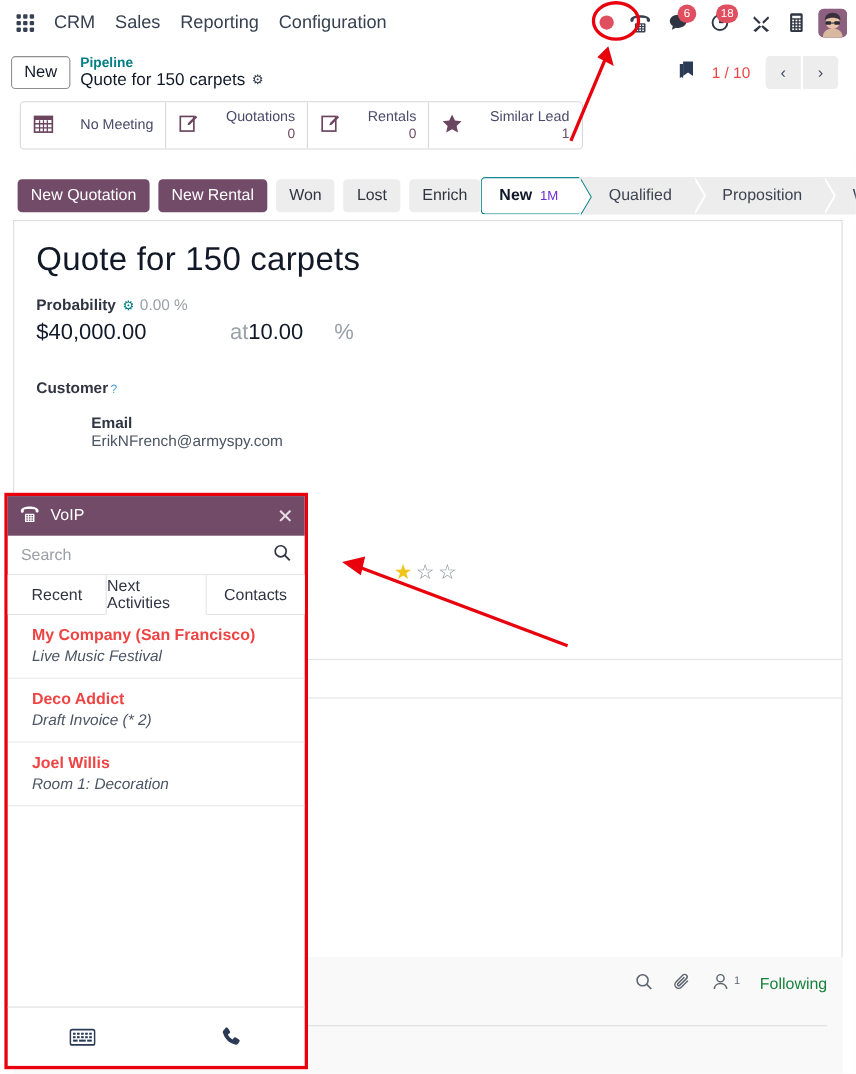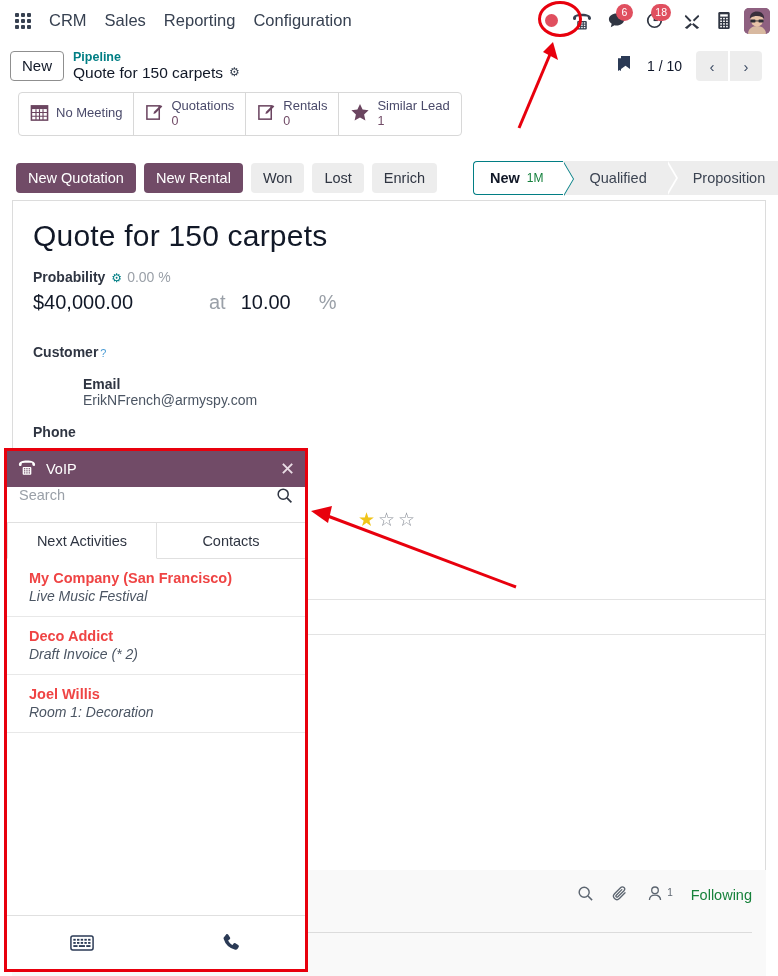--- a/index.html
+++ b/index.html
@@ -43,63 +43,63 @@
   .btn-new {
     border: 1px solid #8f8f8f; border-radius: 4px; background: #fff;
     color: #111827; font-size: 15px; padding: 5px 11px; cursor: pointer; line-height: 1.2;
   }
   .bc-text { margin-left: 9px; line-height: 1.15; }
   .bc-parent { color: #017e84; font-size: 12.5px; font-weight: bold; cursor: pointer; display:block; }
   .bc-cur { color: #111827; font-size: 15.5px; display: flex; align-items: center; gap: 6px; }
   .gear { font-size: 12px; color: #374151; cursor: pointer; }
 
   .pager-wrap { margin-left: auto; display: flex; align-items: center; gap: 14px; padding-right: 6px; }
-  .pager-count { font-size: 14px; color: #0f172a; }
+  .pager-count { font-size: 14px; color: #ef4444; }
   .pager-btns { display: flex; }
   .pg-btn { width: 32px; height: 30px; background: #ededed; border: none; display: flex;
     align-items: center; justify-content: center; cursor: pointer; color: #3c4b64; font-size: 15px; }
   .pg-btn:first-child { border-radius: 4px 0 0 4px; }
   .pg-btn:last-child { border-radius: 0 4px 4px 0; margin-left: 2px; }
   .bookmark { color: #2b3a55; font-size: 17px; cursor: pointer; }
 
   
   .smart-row { display: flex; margin: 10px 0 0 18px; border: 1px solid #d8d8d8; border-radius: 4px;
     width: fit-content; overflow: hidden; background: #fff; }
-  .smart-btn { display: flex; align-items: center; gap: 7px; padding: 6px 11px; cursor: pointer;
-    border-right: 1px solid #d8d8d8; color: #714b67; }
+  .smart-btn { display: flex; align-items: center; gap: 24px; padding: 6px 11px; cursor: pointer;
+    border-right: 1px solid #d8d8d8; color: #714b67; text-align: right; }
   .smart-btn:last-child { border-right: none; }
   .smart-ic { font-size: 17px; line-height: 1; color: #6b4560; }
   .smart-txt { line-height: 1.15; }
   .smart-label { font-size: 13px; color: #4a4a6a; display: block; white-space: nowrap; }
   .smart-val { font-size: 12.5px; color: #714b67; display: block; }
 
   
   .statusbar { position: absolute; top: 152px; left: 0; width: 778px; height: 52px;
-    background: #fff; display: flex; align-items: center; padding: 0 16px; gap: 36px; }
+    background: #fff; display: flex; align-items: center; padding: 0 16px; }
   .sb-left { display: flex; gap: 8px; }
   .sb-btn { font-size: 14.5px; padding: 7px 12px; border-radius: 4px; cursor: pointer;
     background: #ededed; color: #2f3542; border: none; white-space: nowrap; }
   .sb-btn.primary { background: #714b67; color: #fff; }
   .stages { margin-left: auto; display: flex; align-items: stretch; height: 34px; }
   .stage { position: relative; background: #ededed; color: #3c4452; font-size: 14.5px;
     display: flex; align-items: center; padding: 0 20px 0 26px; cursor: pointer; }
   .stage:first-child { border-radius: 4px 0 0 4px; padding-left: 18px; }
   .stage:last-child { border-radius: 0 4px 4px 0; }
   .stage::after { content: ""; position: absolute; right: -9px; top: 0; width: 0; height: 0;
     border-top: 17px solid transparent; border-bottom: 17px solid transparent;
     border-left: 10px solid #ededed; z-index: 2; }
   .stage::before { content: ""; position: absolute; right: -11px; top: 0; width: 0; height: 0;
     border-top: 17px solid transparent; border-bottom: 17px solid transparent;
     border-left: 10px solid #ffffff; z-index: 1; }
   .stage:last-child::after, .stage:last-child::before { display: none; }
   .stage.active { background: #fff; border: 1px solid #017e84; border-right: none;
     border-radius: 4px 0 0 4px; color: #111827; font-weight: bold; padding-left: 16px; }
   .stage.active::after { border-left-color: #ffffff; right: -10px; }
   .stage.active::before { border-left-color: #017e84; right: -11px; }
-  .stage-sub { font-size: 12px; color: #15803d; font-weight: normal; margin-left: 7px; }
+  .stage-sub { font-size: 12px; color: #6d28d9; font-weight: normal; margin-left: 7px; }
 
   
   .sheet { position: absolute; top: 200px; left: 12px; width: 754px; height: 670px;
     background: #fff; border: 1px solid #dcdcdc; border-bottom: none; overflow: hidden; }
   .rec-title { font-size: 30px; color: #111827; padding: 18px 0 0 20px; font-weight: normal; letter-spacing: .2px; }
   .stars { position: absolute; left: 358px; top: 508px; font-size: 19px; letter-spacing: 3px; cursor: pointer; }
   .star-on { color: #f0c419; }
   .star-off { color: #8a8f98; }
 
   .fgroup { padding: 16px 0 0 20px; }
@@ -128,27 +128,27 @@
   .chatter-icons { margin-left: auto; display: flex; align-items: center; gap: 18px; }
   .ci { color: #5c6570; font-size: 16px; cursor: pointer; position: relative; }
   .ci sup { font-size: 10px; color: #5c6570; }
   .following { color: #17823b; font-size: 14.5px; cursor: pointer; }
   .today-row { display: flex; align-items: center; gap: 8px; padding: 14px 14px 0 14px; }
   .today-line { height: 1px; background: #dcdcdc; flex: 0 0 40px; }
   .today-line.grow { flex: 1 1 auto; }
   .today-lbl { font-size: 14px; font-weight: bold; color: #3c4452; }
 
   
-  .voip { position: absolute; left: 4px; top: 448px; width: 304px; height: 524px;
+  .voip { position: absolute; left: 4px; top: 448px; width: 276px; height: 524px;
     background: #fff; border: 3px solid #e8000d; display: flex; flex-direction: column; z-index: 40; }
   .voip-hd { height: 36px; background: #714b67; display: flex; align-items: center;
     padding: 0 10px; color: #fff; flex: 0 0 36px; }
   .voip-hd-title { font-size: 14.5px; margin-left: 9px; }
   .voip-close { margin-left: auto; font-size: 18px; cursor: pointer; color: #e9dde5; line-height: 1; }
-  .voip-search { height: 36px; display: flex; align-items: flex-start; padding: 0 12px;
+  .voip-search { height: 36px; display: flex; align-items: center; padding: 0 12px;
     border-bottom: 1px solid #e0e0e0; flex: 0 0 36px; }
   .voip-search input { border: none; outline: none; font-size: 14.5px; color: #2f3542;
     flex: 1; font-family: "Liberation Sans", sans-serif; background: transparent; }
   .voip-search input::placeholder { color: #9aa0a8; }
   .search-ic { color: #2f3542; font-size: 15px; cursor: pointer; }
   .voip-tabs { display: flex; flex: 0 0 36px; border-bottom: 1px solid #e0e0e0; }
   .voip-tab { flex: 1; display: flex; align-items: center; justify-content: center;
     font-size: 14.5px; color: #2f3542; cursor: pointer; background: #fff; }
   .voip-tab.active { border-left: 1px solid #e0e0e0; border-right: 1px solid #e0e0e0;
     border-bottom: 1px solid #fff; margin-bottom: -1px; }
@@ -381,38 +381,35 @@
 
     <div class="fgroup">
       <div class="frow">
         <span class="flabel">Probability</span>
         <span class="teal-gear">⚙</span>
         <span class="prob-pct">0.00 %</span>
       </div>
 
       <div class="frow" style="margin-top:6px;">
         <span class="big-num" style="width:176px;">$40,000.00</span>
-        <span class="big-num muted" style="margin-right:15px;">at</span>
+        <span class="big-num muted" style="margin-right:0;">at</span>
         <span class="big-num">10.00</span>
         <span class="big-num muted" style="margin-left:28px;">%</span>
       </div>
 
       <div class="frow" style="margin-top:30px;">
         <span class="flabel">Customer</span>
         <span class="help-q">?</span>
       </div>
 
       <div class="frow" style="margin-top:16px;flex-direction:column;">
         <span class="flabel">Email</span>
         <span class="email-val">ErikNFrench@armyspy.com</span>
       </div>
 
-      <div class="frow" style="margin-top:16px;">
-        <span class="flabel">Phone</span>
-      </div>
     </div>
 
     <div class="notebook">
       <div class="nb-tabs">
         <div class="nb-tab">Assigned Partner</div>
       </div>
       <div class="nb-line"></div>
     </div>
   </div>
 
@@ -479,20 +476,21 @@
       <input type="text" placeholder="Search" style="">
       <span class="search-ic">
         <svg width="17" height="17" viewBox="0 0 18 18" aria-hidden="true">
           <circle cx="7.6" cy="7.6" r="5.3" fill="none" stroke="#2f3542" stroke-width="1.6"></circle>
           <line x1="11.6" y1="11.6" x2="16.3" y2="16.3" stroke="#2f3542" stroke-width="1.8"></line>
         </svg>
       </span>
     </div>
 
     <div class="voip-tabs">
+      <div class="voip-tab">Recent</div>
       <div class="voip-tab active">Next Activities</div>
       <div class="voip-tab">Contacts</div>
     </div>
 
     <div class="voip-list">
       <div class="voip-item">
         <div class="vi-name">My Company (San Francisco)</div>
         <div class="vi-sub">Live Music Festival</div>
       </div>
       <div class="voip-item">

